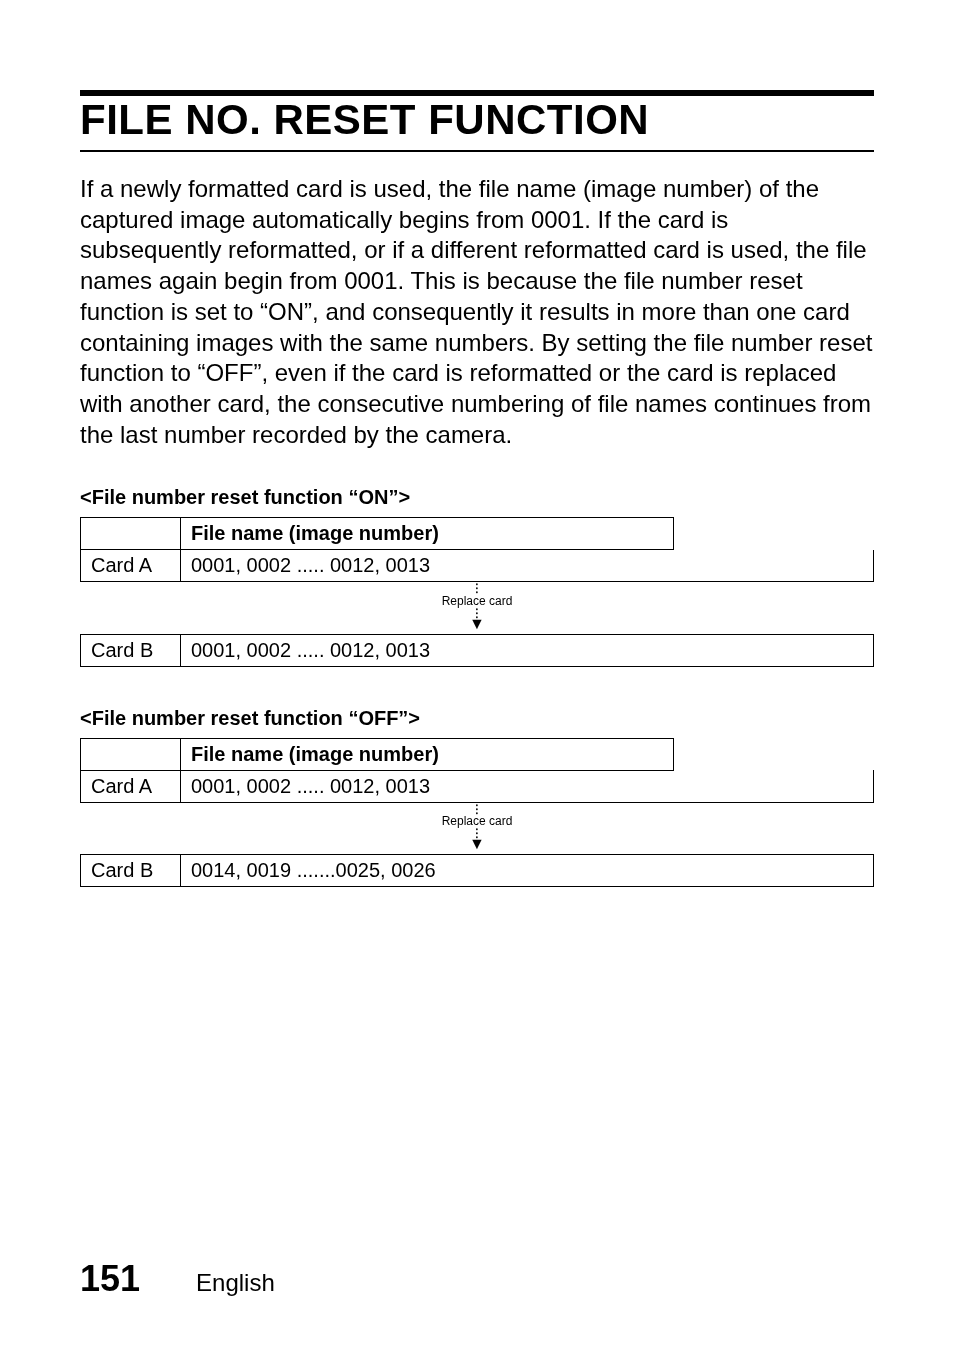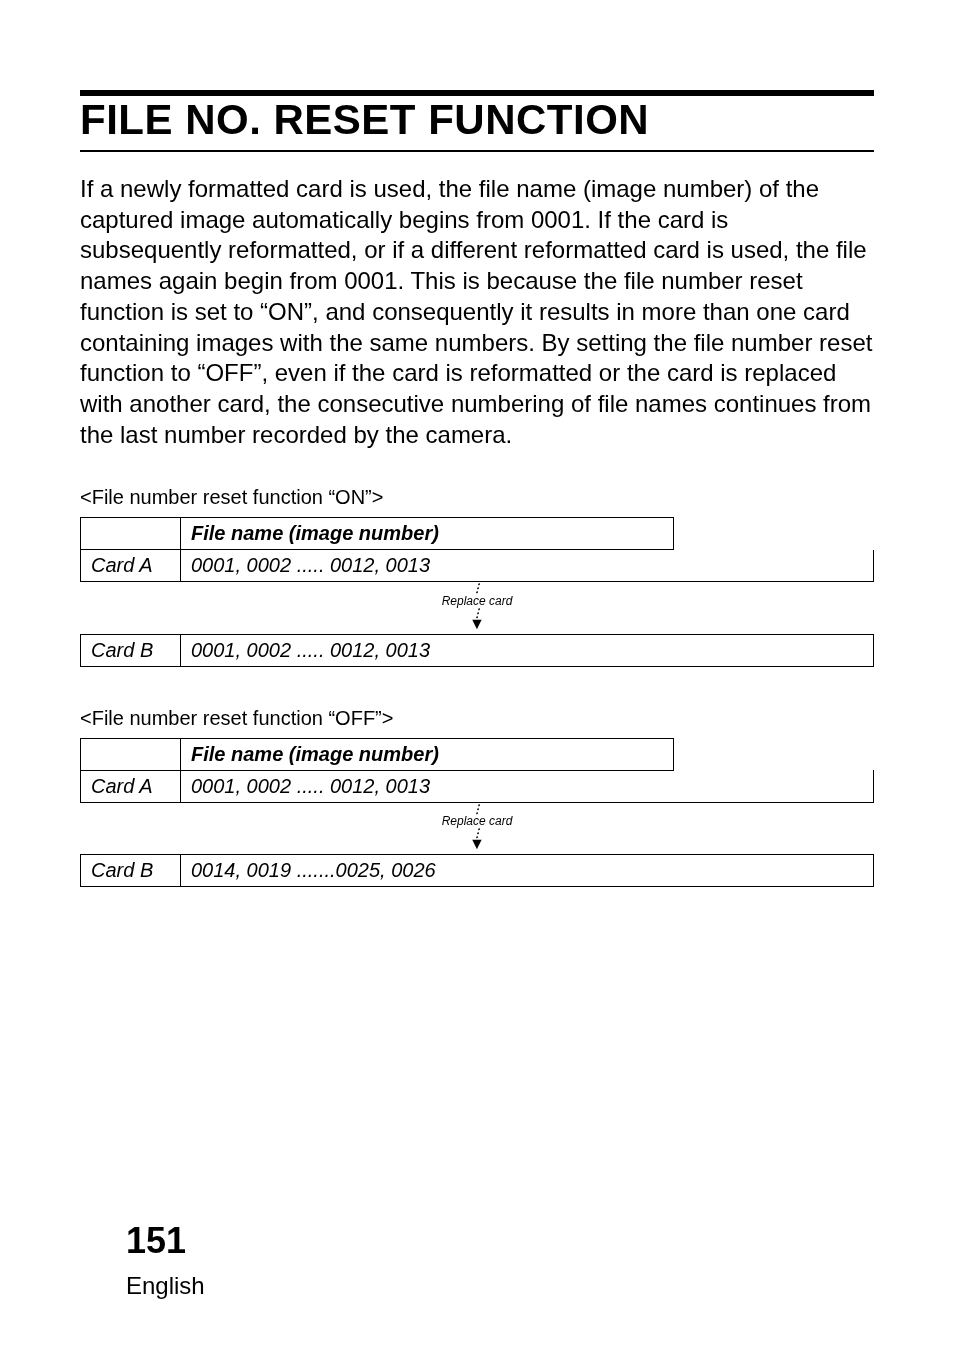--- a/index.html
+++ b/index.html
@@ -23,28 +23,27 @@
     font-weight: 900;
     letter-spacing: 0.5px;
   }
   .intro {
     font-size: 24px;
     line-height: 1.28;
     margin-bottom: 36px;
   }
   .section-label {
     font-size: 20px;
-    font-weight: 400;
+    font-weight: 700;
     margin-bottom: 8px;
   }
   table {
     border-collapse: collapse;
     width: 100%;
     table-layout: fixed;
-    font-style: italic;
   }
   col.c1 { width: 100px; }
   col.c2 { width: auto; }
   col.c3 { width: 200px; }
   th, td {
     font-size: 20px;
     padding: 4px 10px;
     text-align: left;
     vertical-align: middle;
     height: 32px;
@@ -79,21 +78,20 @@
     line-height: 0.9;
   }
   .section-gap { height: 40px; }
   .footer {
     position: absolute;
     left: 80px;
     bottom: 50px;
     display: flex;
     align-items: baseline;
     gap: 10px;
-    flex-direction: column;
   }
   .page-num { font-size: 36px; font-weight: 900; }
   .page-lang { font-size: 24px; margin-left: 46px; }
 </style>
 </head>
 <body>
 
 <div class="rule">
   <h1>FILE NO. RESET FUNCTION</h1>
 </div>

